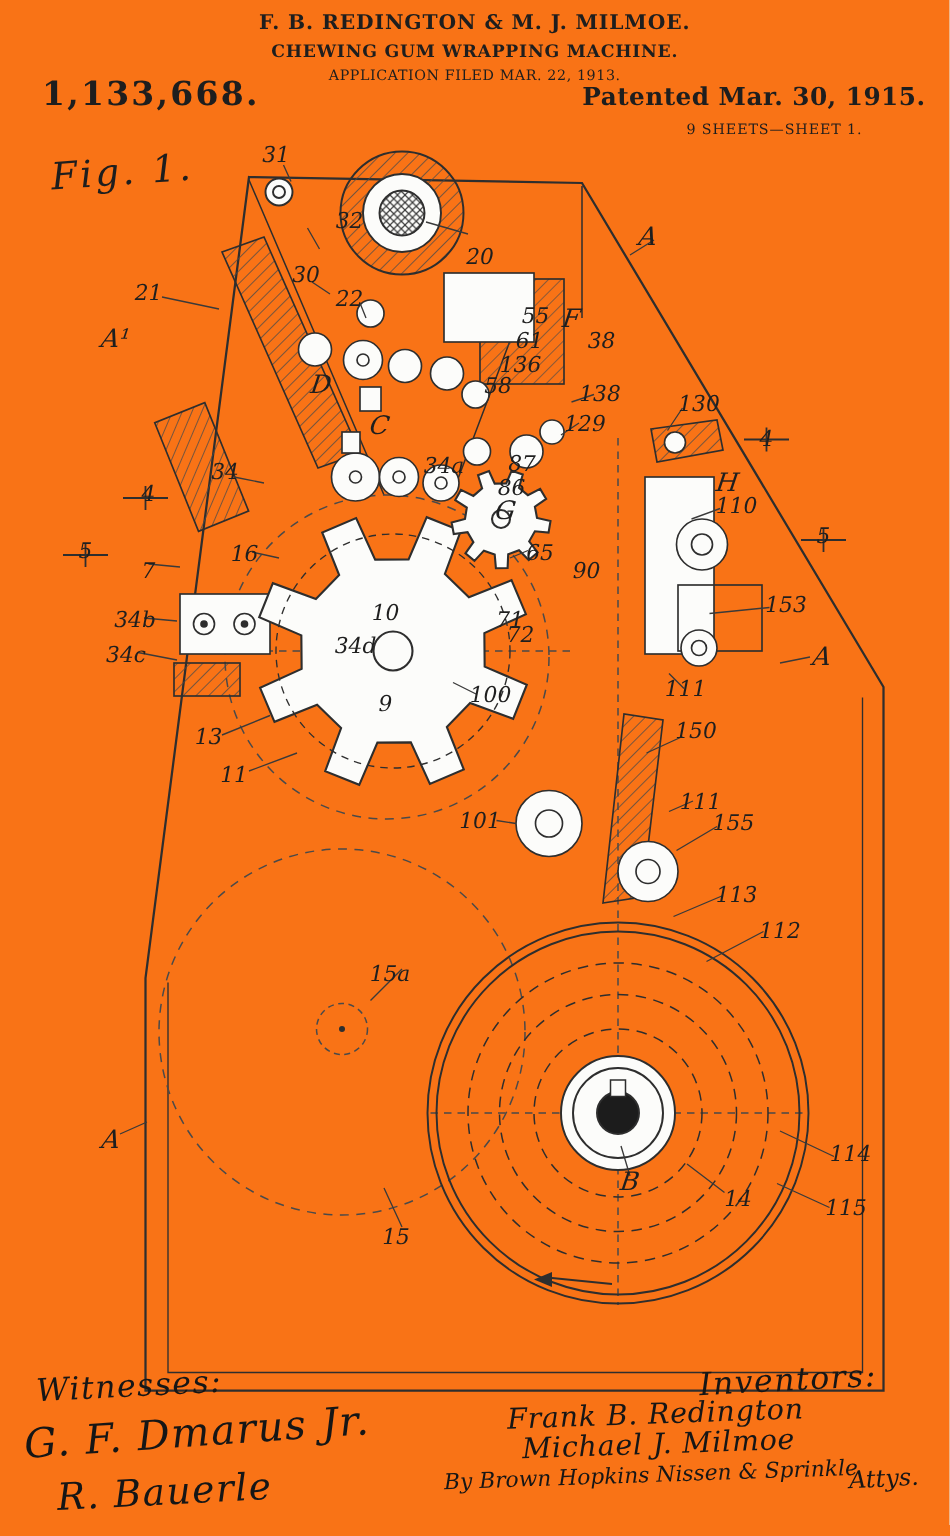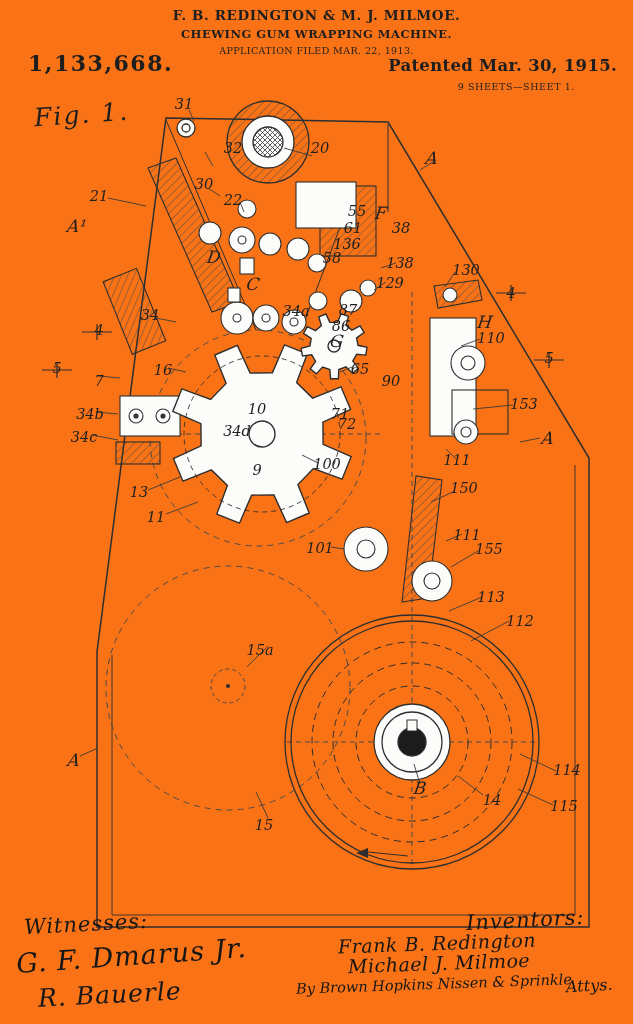--- a/index.html
+++ b/index.html
@@ -185,21 +185,21 @@
                M396,263 L381,268 M386,282 L374,290 M99,376 L120,378 M156,318 L176,322
                M96,412 L118,414 M92,435 L118,440 M168,368 L186,372 M352,367 L340,372
                M540,438 L520,442 M80,756 L98,748 M436,160 L420,170 M420,784 L414,764"></path>
     </g>
   </svg>
 
   <div class="label-layer">
       <span style="left: 184px; top: 104px;">31</span>
       <span style="left: 201px; top: 148px; margin-left: 32px;">32</span>
       <span style="left: 204px; top: 184px;">30</span>
-      <span style="left: 320px; top: 148px;">20</span>
+      <span style="left: 320px; top: 172px;">20</span>
       <span style="left: 233px; top: 200px;">22</span>
       <span style="left: 99px; top: 196px;">21</span>
       <span class="letter" style="left: 77px; top: 226px;">A¹</span>
       <span class="letter" style="left: 214px; top: 257px;">D</span>
       <span class="letter" style="left: 253px; top: 284px;">C</span>
       <span style="left: 357px; top: 211px;">55</span>
       <span style="left: 353px; top: 228px;">61</span>
       <span style="left: 347px; top: 244px;">136</span>
       <span style="left: 332px; top: 258px;">58</span>
       <span class="letter" style="left: 381px; top: 213px;">F</span>

